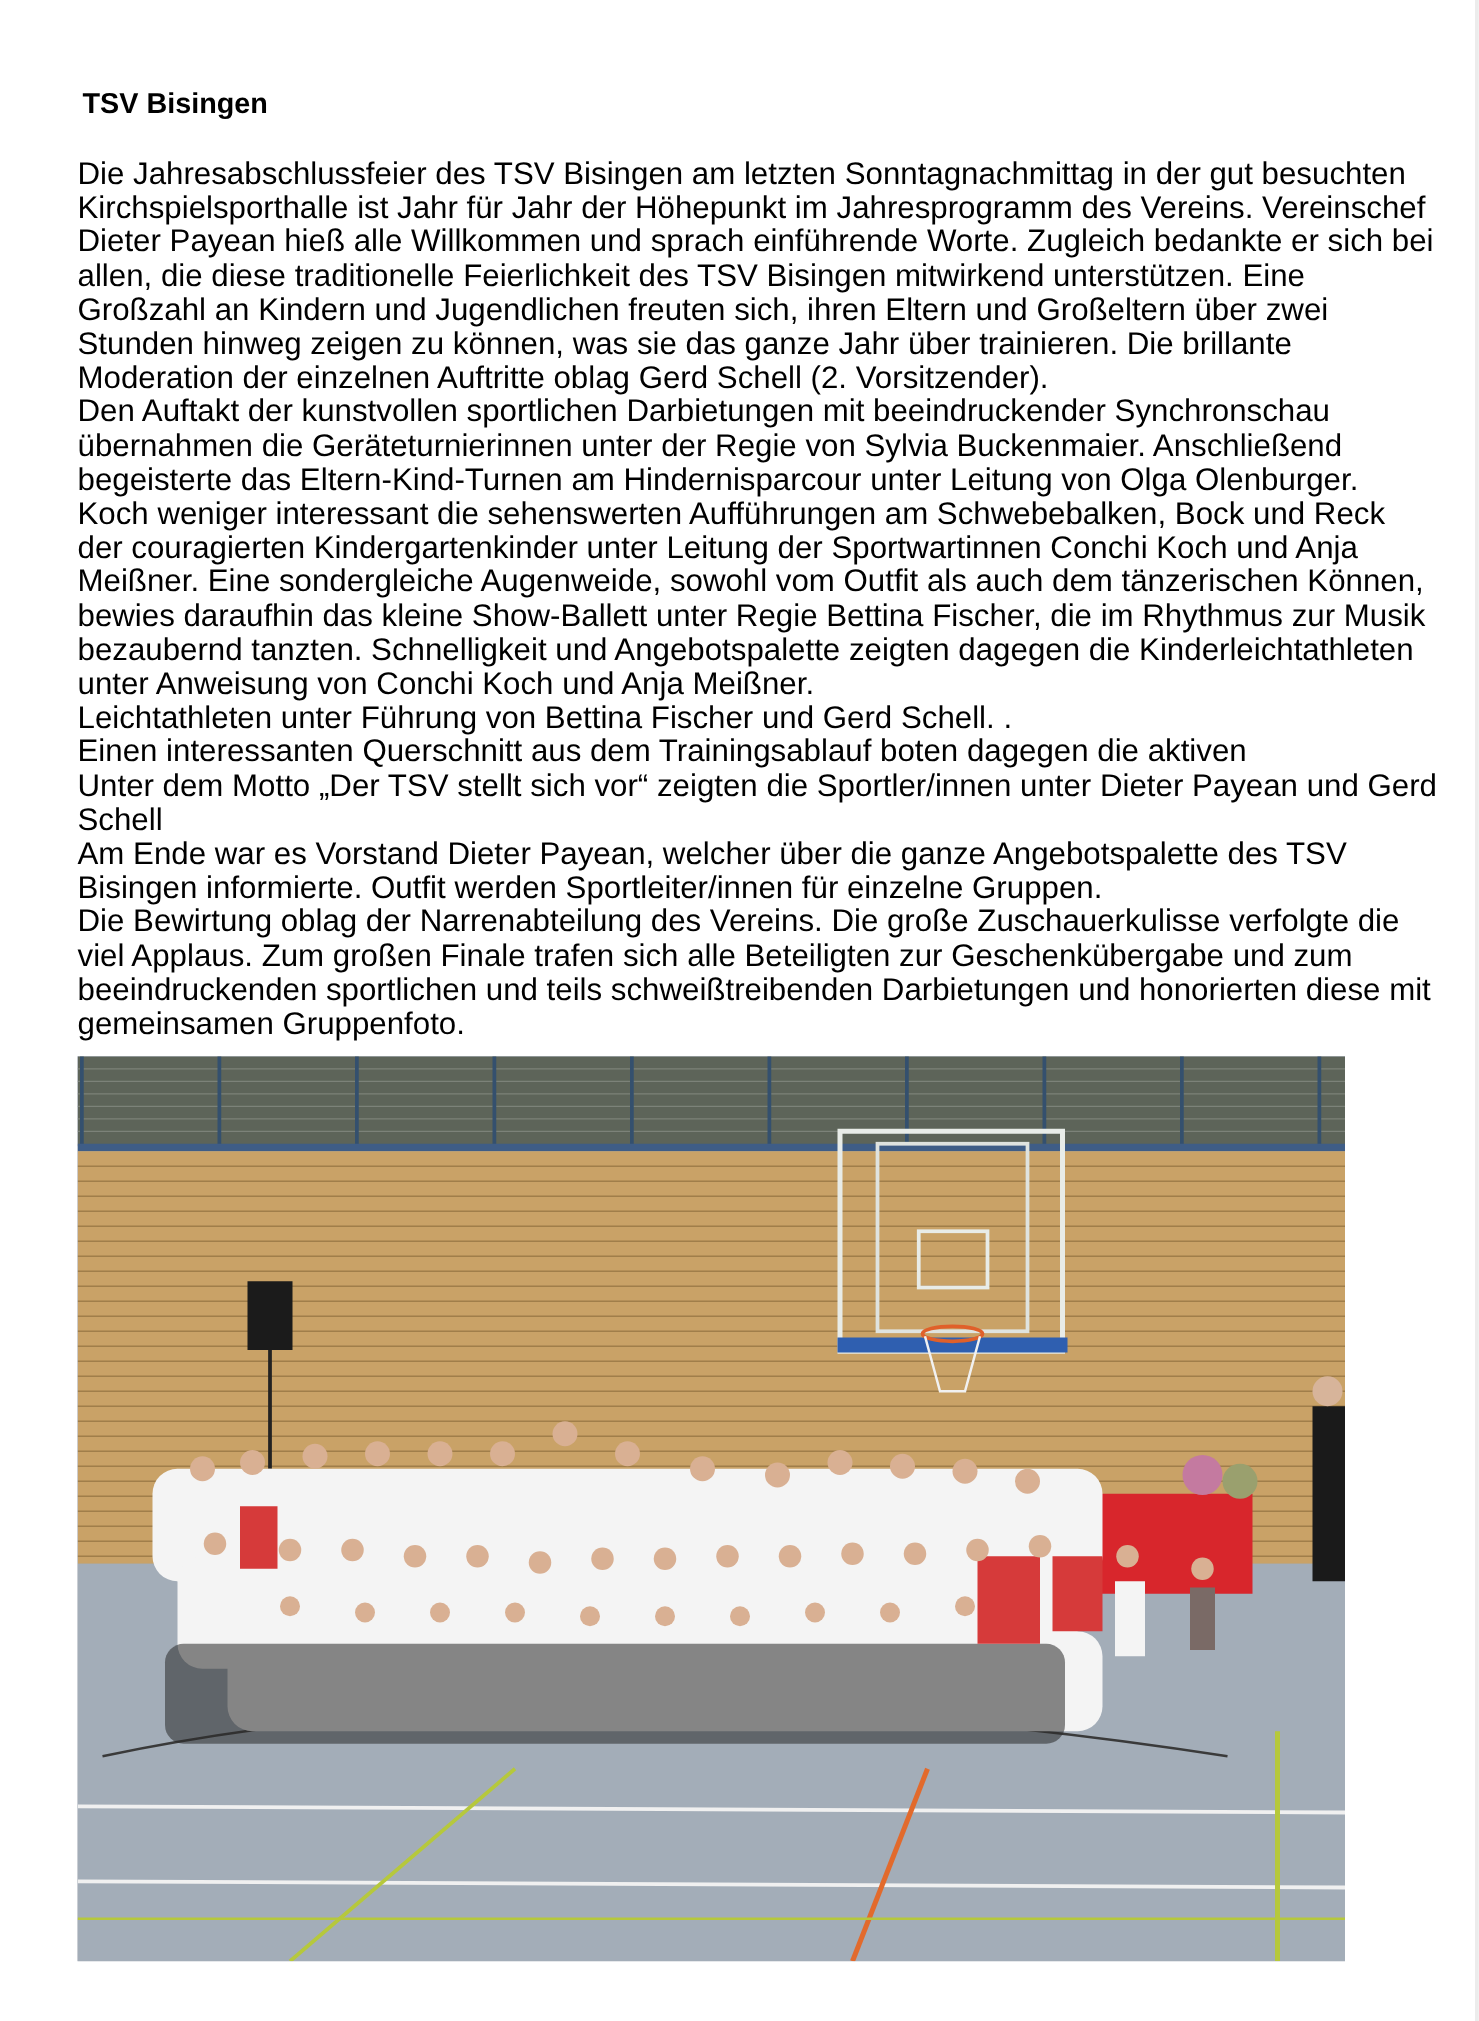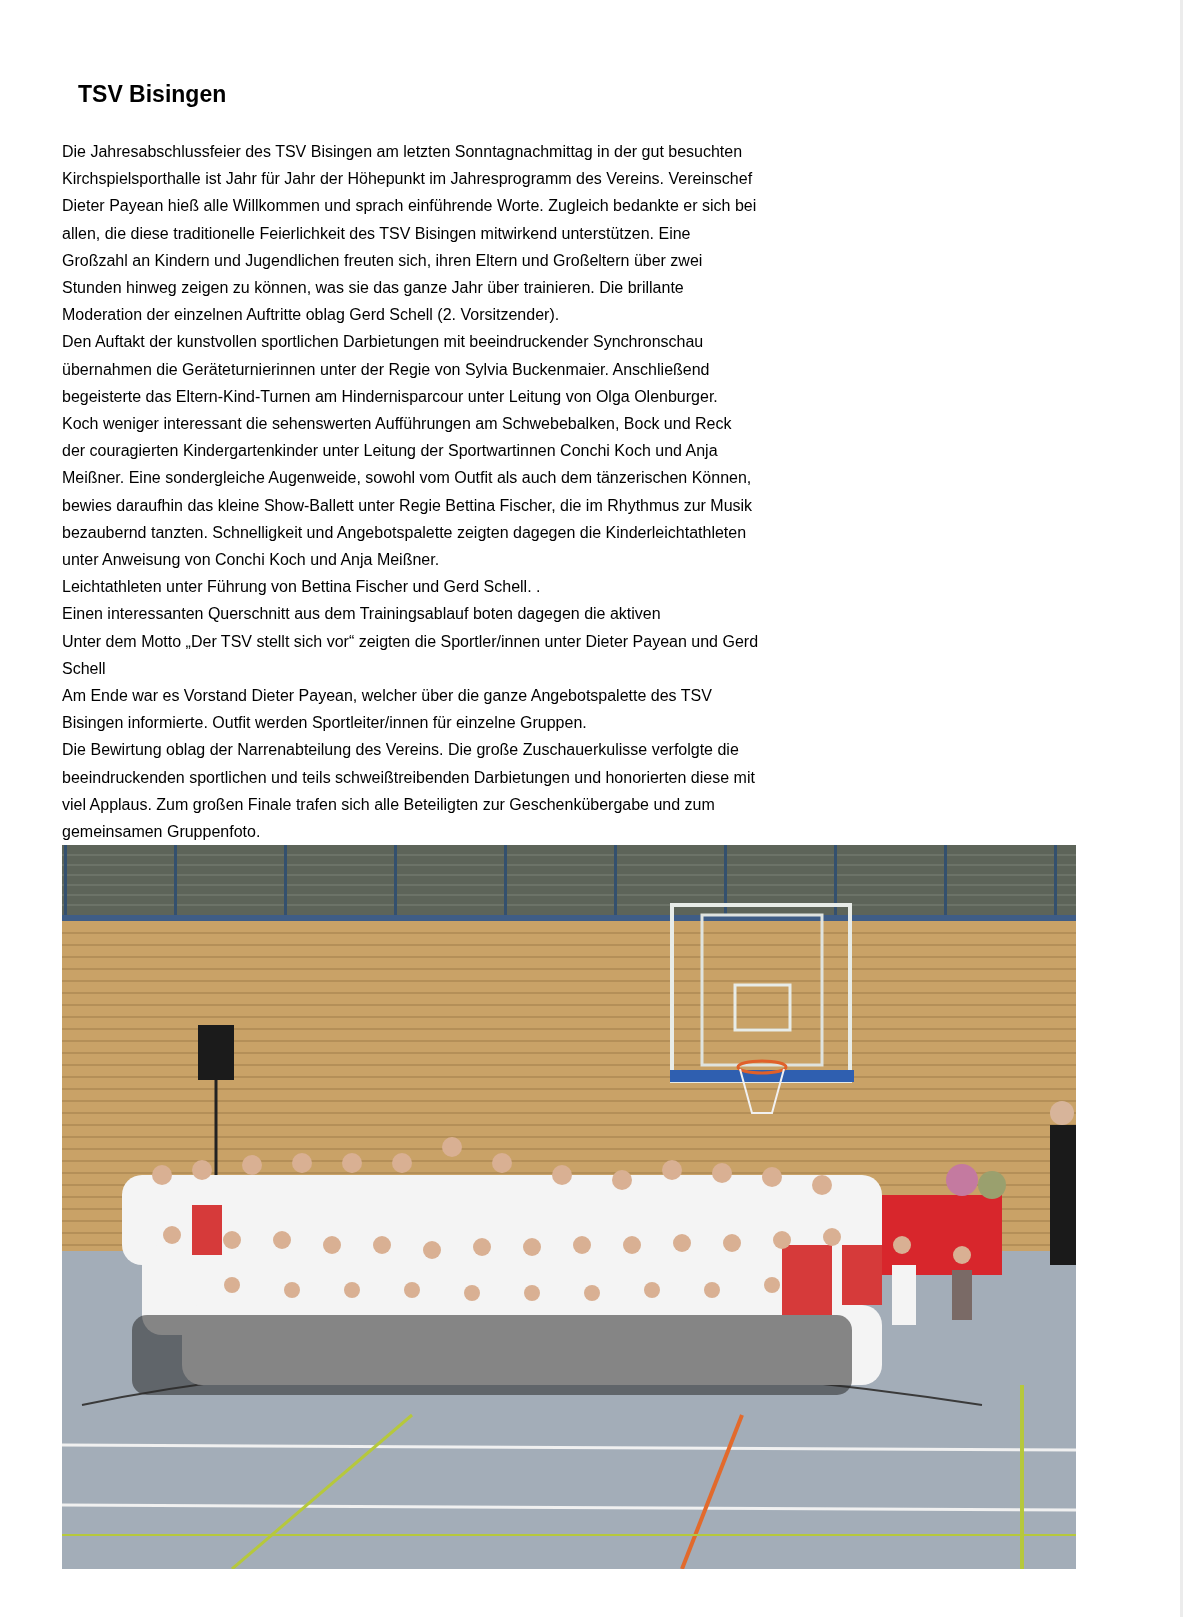--- a/index.html
+++ b/index.html
@@ -1,20 +1,20 @@
 <!DOCTYPE html>
 <html><head>
 <meta charset="utf-8">
 <style>
   html, body { margin: 0; padding: 0; background: #ffffff; }
   body { width: 1183px; height: 1617px; position: relative; overflow: hidden; font-family: "Liberation Sans", sans-serif; color: #000; }
   .edge { position: absolute; right: 0; top: 0; width: 3px; height: 1617px; background: #ececec; }
   .page { position: absolute; left: 62px; top: 62px; width: 1060px; }
-  h1 { font-family: "Liberation Sans", sans-serif; font-weight: bold; font-size: 23px; margin: 16px; line-height: 32px; }
-  .body-text { margin-top: 28px; font-size: 16px; line-height: 27.2px; }
+  h1 { font-family: "Liberation Sans", sans-serif; font-weight: bold; font-size: 23px; margin: 4px; line-height: 32px; }
+  .body-text { margin-top: 28px; font-size: 25px; line-height: 27.2px; }
   .body-text .line { display: block; white-space: nowrap; }
   .photo { position: absolute; left: 62px; top: 845px; width: 1014px; height: 724px; overflow: hidden; background: #9fa8b4; }
   .photo svg { display: block; }
 </style>
 </head>
 <body>
 
 <div class="edge"></div>
 
 <div class="page">
@@ -36,22 +36,22 @@
     <span class="line">bewies daraufhin das kleine Show-Ballett unter Regie Bettina Fischer, die im Rhythmus zur Musik</span>
     <span class="line">bezaubernd tanzten. Schnelligkeit und Angebotspalette zeigten dagegen die Kinderleichtathleten</span>
     <span class="line">unter Anweisung von Conchi Koch und Anja Meißner.</span>
     <span class="line">Leichtathleten unter Führung von Bettina Fischer und Gerd Schell. .</span>
     <span class="line">Einen interessanten Querschnitt aus dem Trainingsablauf boten dagegen die aktiven</span>
     <span class="line">Unter dem Motto „Der TSV stellt sich vor“ zeigten die Sportler/innen unter Dieter Payean und Gerd</span>
     <span class="line">Schell</span>
     <span class="line">Am Ende war es Vorstand Dieter Payean, welcher über die ganze Angebotspalette des TSV</span>
     <span class="line">Bisingen informierte. Outfit werden Sportleiter/innen für einzelne Gruppen.</span>
     <span class="line">Die Bewirtung oblag der Narrenabteilung des Vereins. Die große Zuschauerkulisse verfolgte die</span>
+    <span class="line">viel Applaus. Zum großen Finale trafen sich alle Beteiligten zur Geschenkübergabe und zum</span>
     <span class="line">beeindruckenden sportlichen und teils schweißtreibenden Darbietungen und honorierten diese mit</span>
-    <span class="line">viel Applaus. Zum großen Finale trafen sich alle Beteiligten zur Geschenkübergabe und zum</span>
     <span class="line">gemeinsamen Gruppenfoto.</span>
   </div>
 </div>
 
 <div class="photo">
   <svg width="1014" height="724" viewBox="0 0 1014 724" xmlns="http://www.w3.org/2000/svg">
 
     <rect x="0" y="0" width="1014" height="72" fill="#5d6459"></rect>
     <g stroke="#7c8279" stroke-width="1">
       <line x1="0" y1="10" x2="1014" y2="10"></line>

